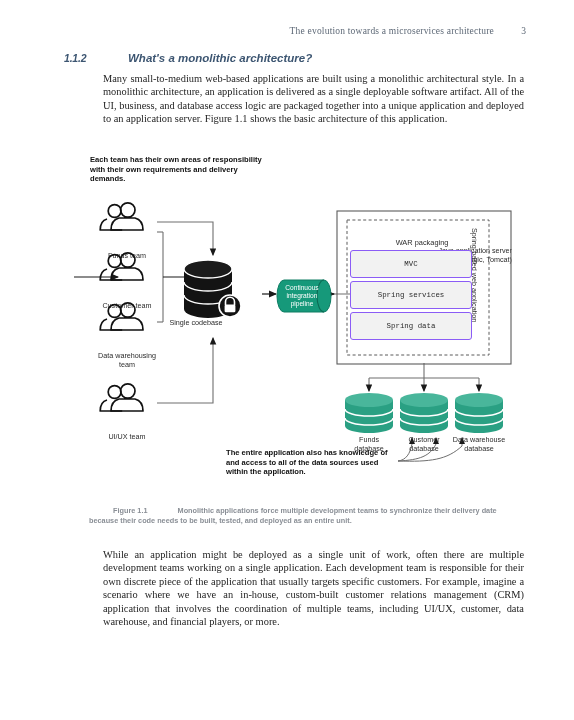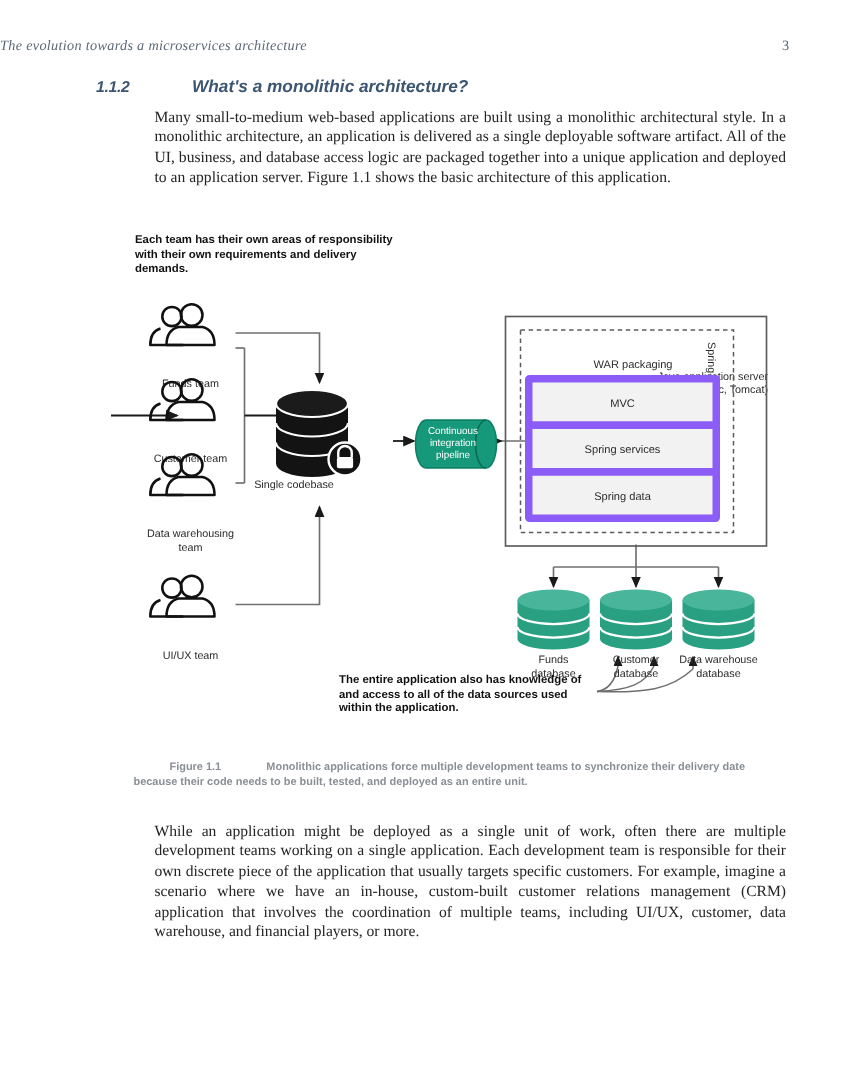--- a/index.html
+++ b/index.html
@@ -6,22 +6,22 @@
   body{
     width:574px;height:720px;background:#ffffff;
     font-family:"Liberation Serif", serif;
     color:#2c2c2c;overflow:hidden;position:relative;
   }
   .page{position:relative;width:574px;height:720px;}
 
   
   .runhead{position:absolute;left:0;top:26px;width:574px;height:16px;}
   .runhead-title{
-    position:absolute;left:0;width:494px;text-align:left;
-    font-family:"Liberation Serif", serif;font-style:italic;
+    position:absolute;left:0;width:494px;text-align:right;
+    font-family:"Liberation Serif", serif;
     font-size:9.5px;color:#5d6876;letter-spacing:.2px;
   }
   .runhead-page{
     position:absolute;right:48px;top:0;
     font-family:"Liberation Serif", serif;font-size:9.5px;color:#5d6876;
   }
 
   
   .sec-head{position:absolute;left:64px;top:52px;width:460px;height:16px;}
   .sec-num{
@@ -75,23 +75,23 @@
     text-align:center;line-height:8px;pointer-events:none;
   }
 
   
   #appserver{position:absolute;left:336px;top:60px;width:176px;}
   #appserver-title{
     position:absolute;left:336px;top:48px;width:176px;text-align:right;
     font-family:"Liberation Sans", sans-serif;font-size:7.2px;color:#2b2b2b;line-height:9px;margin-top:48px;
   }
   .srvbox{
-    position:absolute;background:#f2f2f2;border:5px solid #8b5cf6;border-radius:3px;
+    position:absolute;background:#f2f2f2;border:1px solid #8b5cf6;border-radius:3px;
     display:flex;align-items:center;justify-content:center;
-    font-family:Liberation Sans, sans-serif;font-size:7.4px;color:#2b2b2b;
+    font-family:Liberation Mono, monospace;font-size:7.4px;color:#2b2b2b;
   }
   #war-label{
     position:absolute;left:349px;top:88px;width:122px;text-align:center;
     font-family:"Liberation Sans", sans-serif;font-size:7.4px;color:#2b2b2b;padding-left:12px;
   }
   #spring-vert{
     position:absolute;left:479px;top:78px;width:110px;
     transform:rotate(90deg);transform-origin:0 0;
     font-family:"Liberation Sans", sans-serif;font-size:7.2px;color:#2b2b2b;
     white-space:nowrap;

